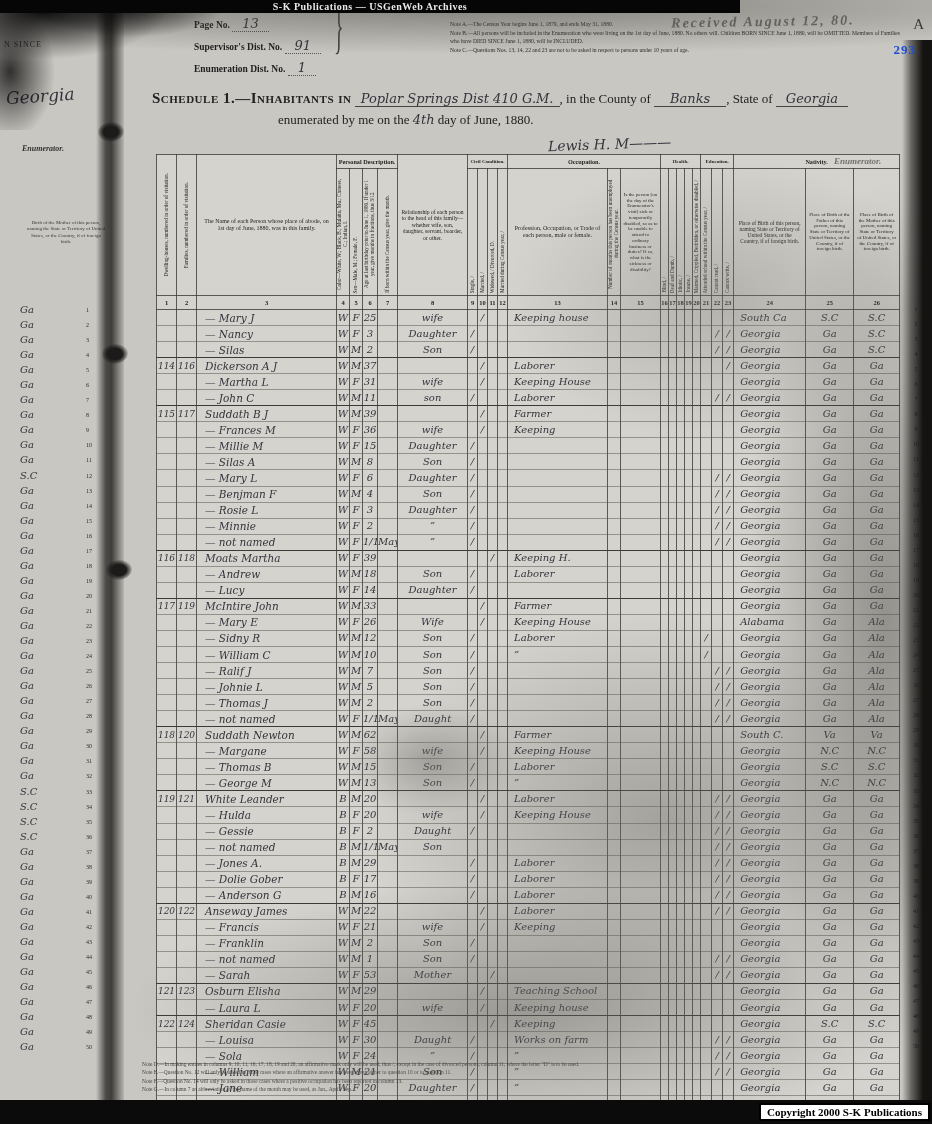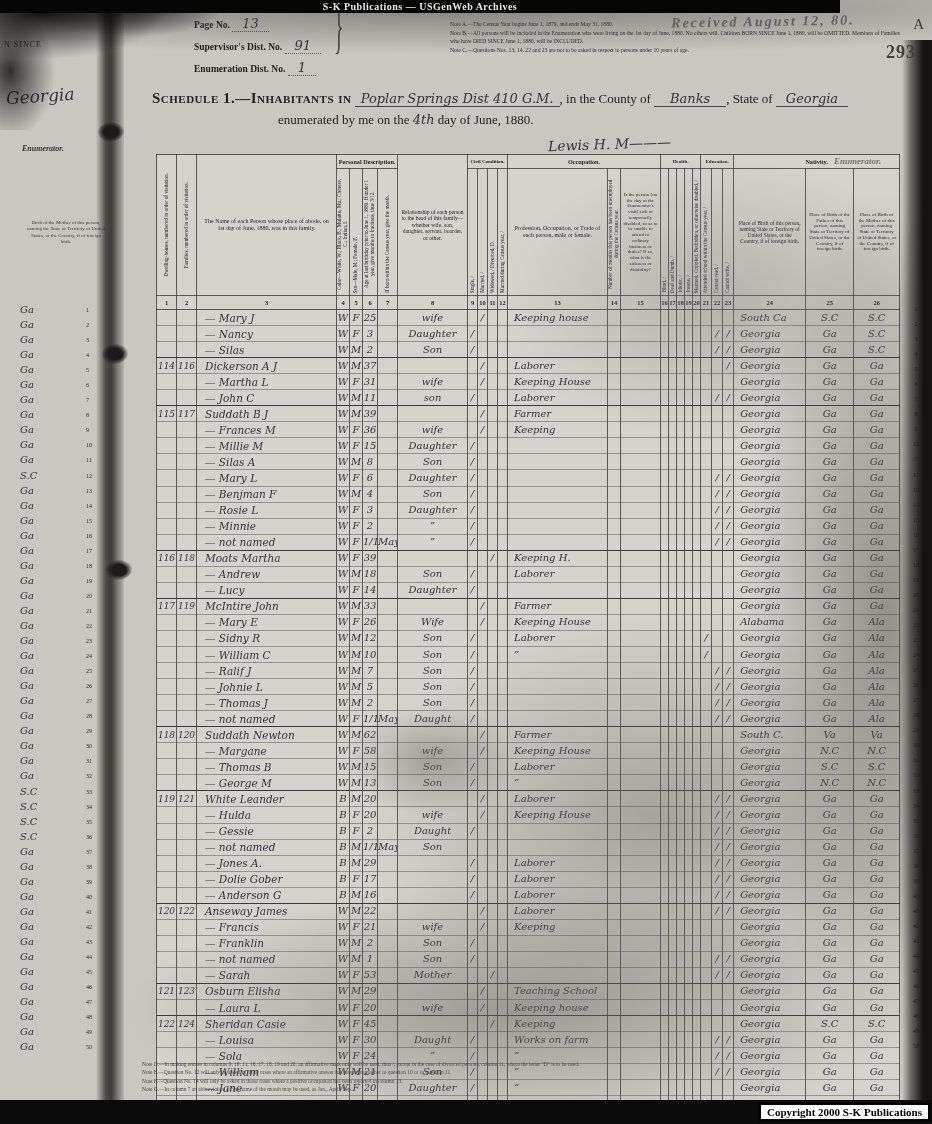--- a/index.html
+++ b/index.html
@@ -1,19 +1,19 @@
 <!DOCTYPE html>
 <html><head>
 <meta charset="utf-8">
 <style>
   html,body{margin:0;padding:0;background:#000;}
   .scan{position:relative;width:932px;height:1124px;overflow:hidden;
         background:#c9c7c1;font-family:"Liberation Serif",serif;color:#222;}
   
-  .topbar{position:absolute;left:0;top:0;width:840px;height:13px;background:#060606;
+  .topbar{position:absolute;left:0;top:0;width:740px;height:13px;background:#060606;
           color:#e9e9e9;font-weight:bold;font-size:10px;text-align:center;line-height:13px;letter-spacing:.5px;z-index:30;}
   .botbar{position:absolute;left:0;top:1100px;width:932px;height:24px;background:#0b0b0b;z-index:30;}
   .copybox{position:absolute;right:2px;bottom:3px;background:#fff;border:2px solid #000;
            font-weight:bold;font-size:11px;padding:1px 6px;z-index:40;color:#000;}
   .edge-right{position:absolute;right:0;top:40px;width:30px;height:1084px;z-index:25;
            background:linear-gradient(90deg,rgba(25,24,22,0) 0%,rgba(25,24,22,.55) 30%,#141311 70%);}
   .corner-blob{position:absolute;left:0;top:0;width:340px;height:130px;z-index:24;pointer-events:none;
            background:radial-gradient(ellipse 180px 70px at 12% 8%,rgba(5,5,5,.97),rgba(5,5,5,0) 70%),
                       radial-gradient(ellipse 140px 50px at 38% 2%,rgba(5,5,5,.9),rgba(5,5,5,0) 70%),
                       radial-gradient(ellipse 60px 90px at 3% 55%,rgba(10,10,10,.8),rgba(5,5,5,0) 75%);}
@@ -44,21 +44,21 @@
   .page{position:absolute;left:118px;top:8px;width:814px;height:1108px;z-index:12;}
   .pgnums{position:absolute;left:76px;top:8px;width:150px;font-size:9.5px;}
   .pgnums .row{margin-bottom:7px;white-space:nowrap;}
   .pgnums .lab{font-weight:bold;color:#1e1e1e;}
   .pgnums .val{font-size:13px;border-bottom:1px dotted #555;padding:0 10px;}
   .brace{position:absolute;left:216px;top:6px;font-size:20px;transform:scaleY(3.1);color:#444;}
   .notes{position:absolute;left:332px;top:12px;width:450px;font-size:5.6px;line-height:1.55;color:#2c2c2c;text-align:justify;}
   .stamp{position:absolute;left:480px;top:6px;width:330px;text-align:center;font-style:italic;font-weight:bold;
          font-size:14px;letter-spacing:2px;color:#6b6b68;transform:rotate(-1deg);}
   .cletter{position:absolute;right:8px;top:16px;font-size:15px;color:#3a3a3a;z-index:26;}
-  .stampno{position:absolute;right:16px;top:42px;font-size:18px;font-weight:bold;color:#404040;letter-spacing:1px;z-index:26;}
+  .stampno{position:absolute;right:16px;top:42px;font-size:13px;font-weight:bold;color:#1d4ed8;letter-spacing:1px;z-index:26;}
   .sched{position:absolute;left:34px;top:82px;width:760px;font-size:13px;white-space:nowrap;}
   .sched .big{font-variant:small-caps;font-weight:bold;font-size:15px;letter-spacing:.5px;}
   .sched .blank{display:inline-block;border-bottom:1px solid #444;padding:0 6px;font-size:13px;min-width:60px;text-align:center;}
   .sched2{position:absolute;left:160px;top:104px;font-size:13px;white-space:nowrap;}
   .sig{position:absolute;left:430px;top:128px;font-size:14px;transform:rotate(-2deg);}
   .enumlab{position:absolute;left:716px;top:148px;font-weight:bold;font-style:italic;font-size:9px;color:#2f2f2f;}
   
   table.census{position:absolute;left:38px;top:146px;width:743px;border-collapse:collapse;table-layout:fixed;
          border:1.5px solid #3a3a38;background:rgba(236,234,228,.35);}
   .census th,.census td{border:1px solid rgba(58,58,54,.8);padding:0;overflow:hidden;}

